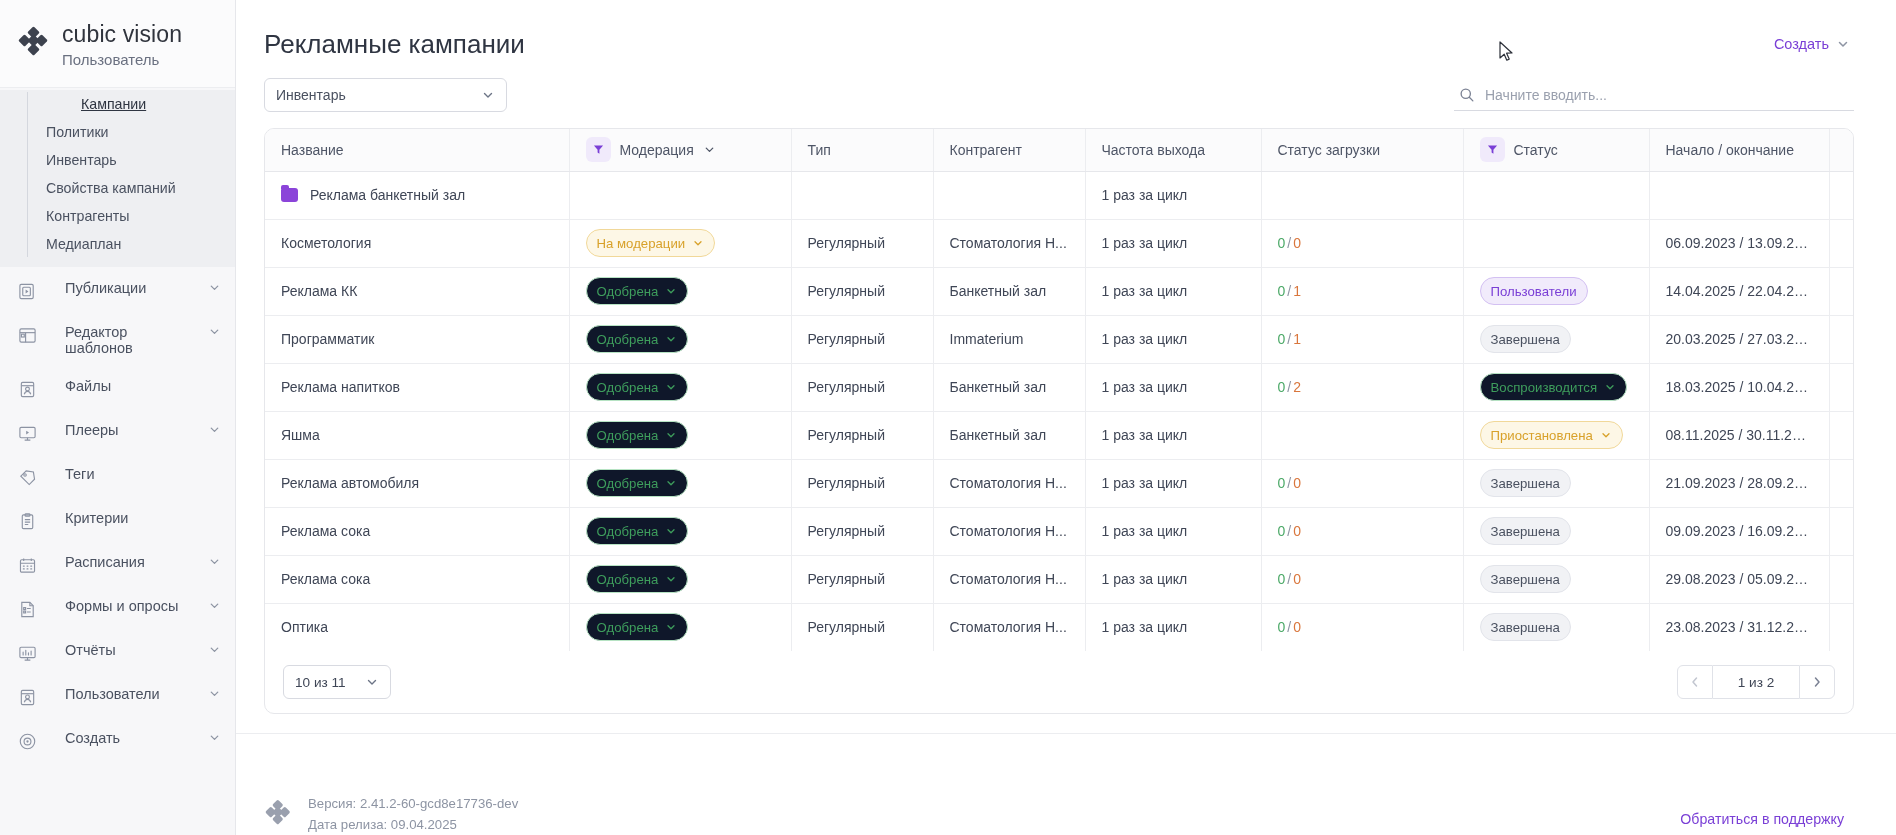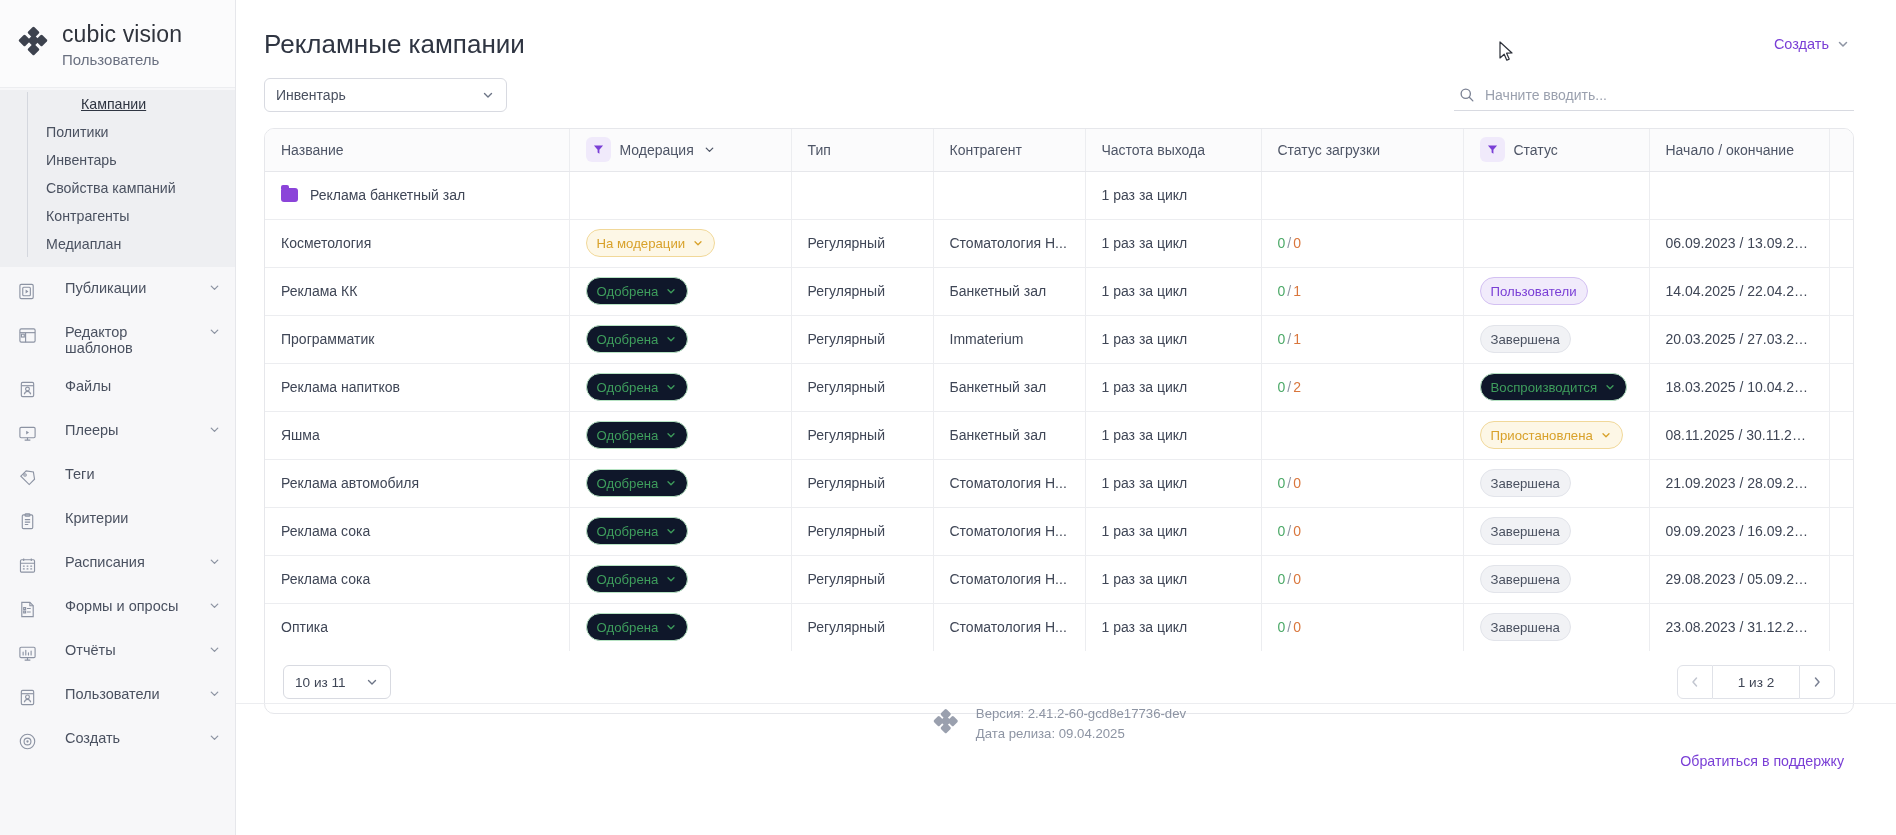--- a/index.html
+++ b/index.html
@@ -205,25 +205,24 @@
   .pg-label {
     height: 34px; min-width: 86px; padding: 0 14px;
     border-top: 1px solid #e0e2e8; border-bottom: 1px solid #e0e2e8;
     display: inline-flex; align-items: center; justify-content: center;
     font-size: 13.6px; color: #3f4656;
   }
 
   
   .footer {
     position: absolute; left: 0; right: 0; bottom: 0;
-    height: 132px;
+    height: 102px;
     border-top: 1px solid #ecedf0;
-    display: flex; align-items: center;
+    display: flex; align-items: flex-end;
     padding: 0 42px 0 28px;
-    flex-direction: column;
   }
   .footer-left { display: flex; align-items: center; gap: 16px; }
   .footer-logo { width: 28px; height: 28px; position: relative; }
   .footer-txt { font-size: 13.2px; color: #8d94a3; line-height: 1.55; }
   .support-btn {
     margin-left: auto;
     font-size: 14.2px; color: #7a3fd6;
     cursor: pointer; padding: 8px 10px;
   }
 

